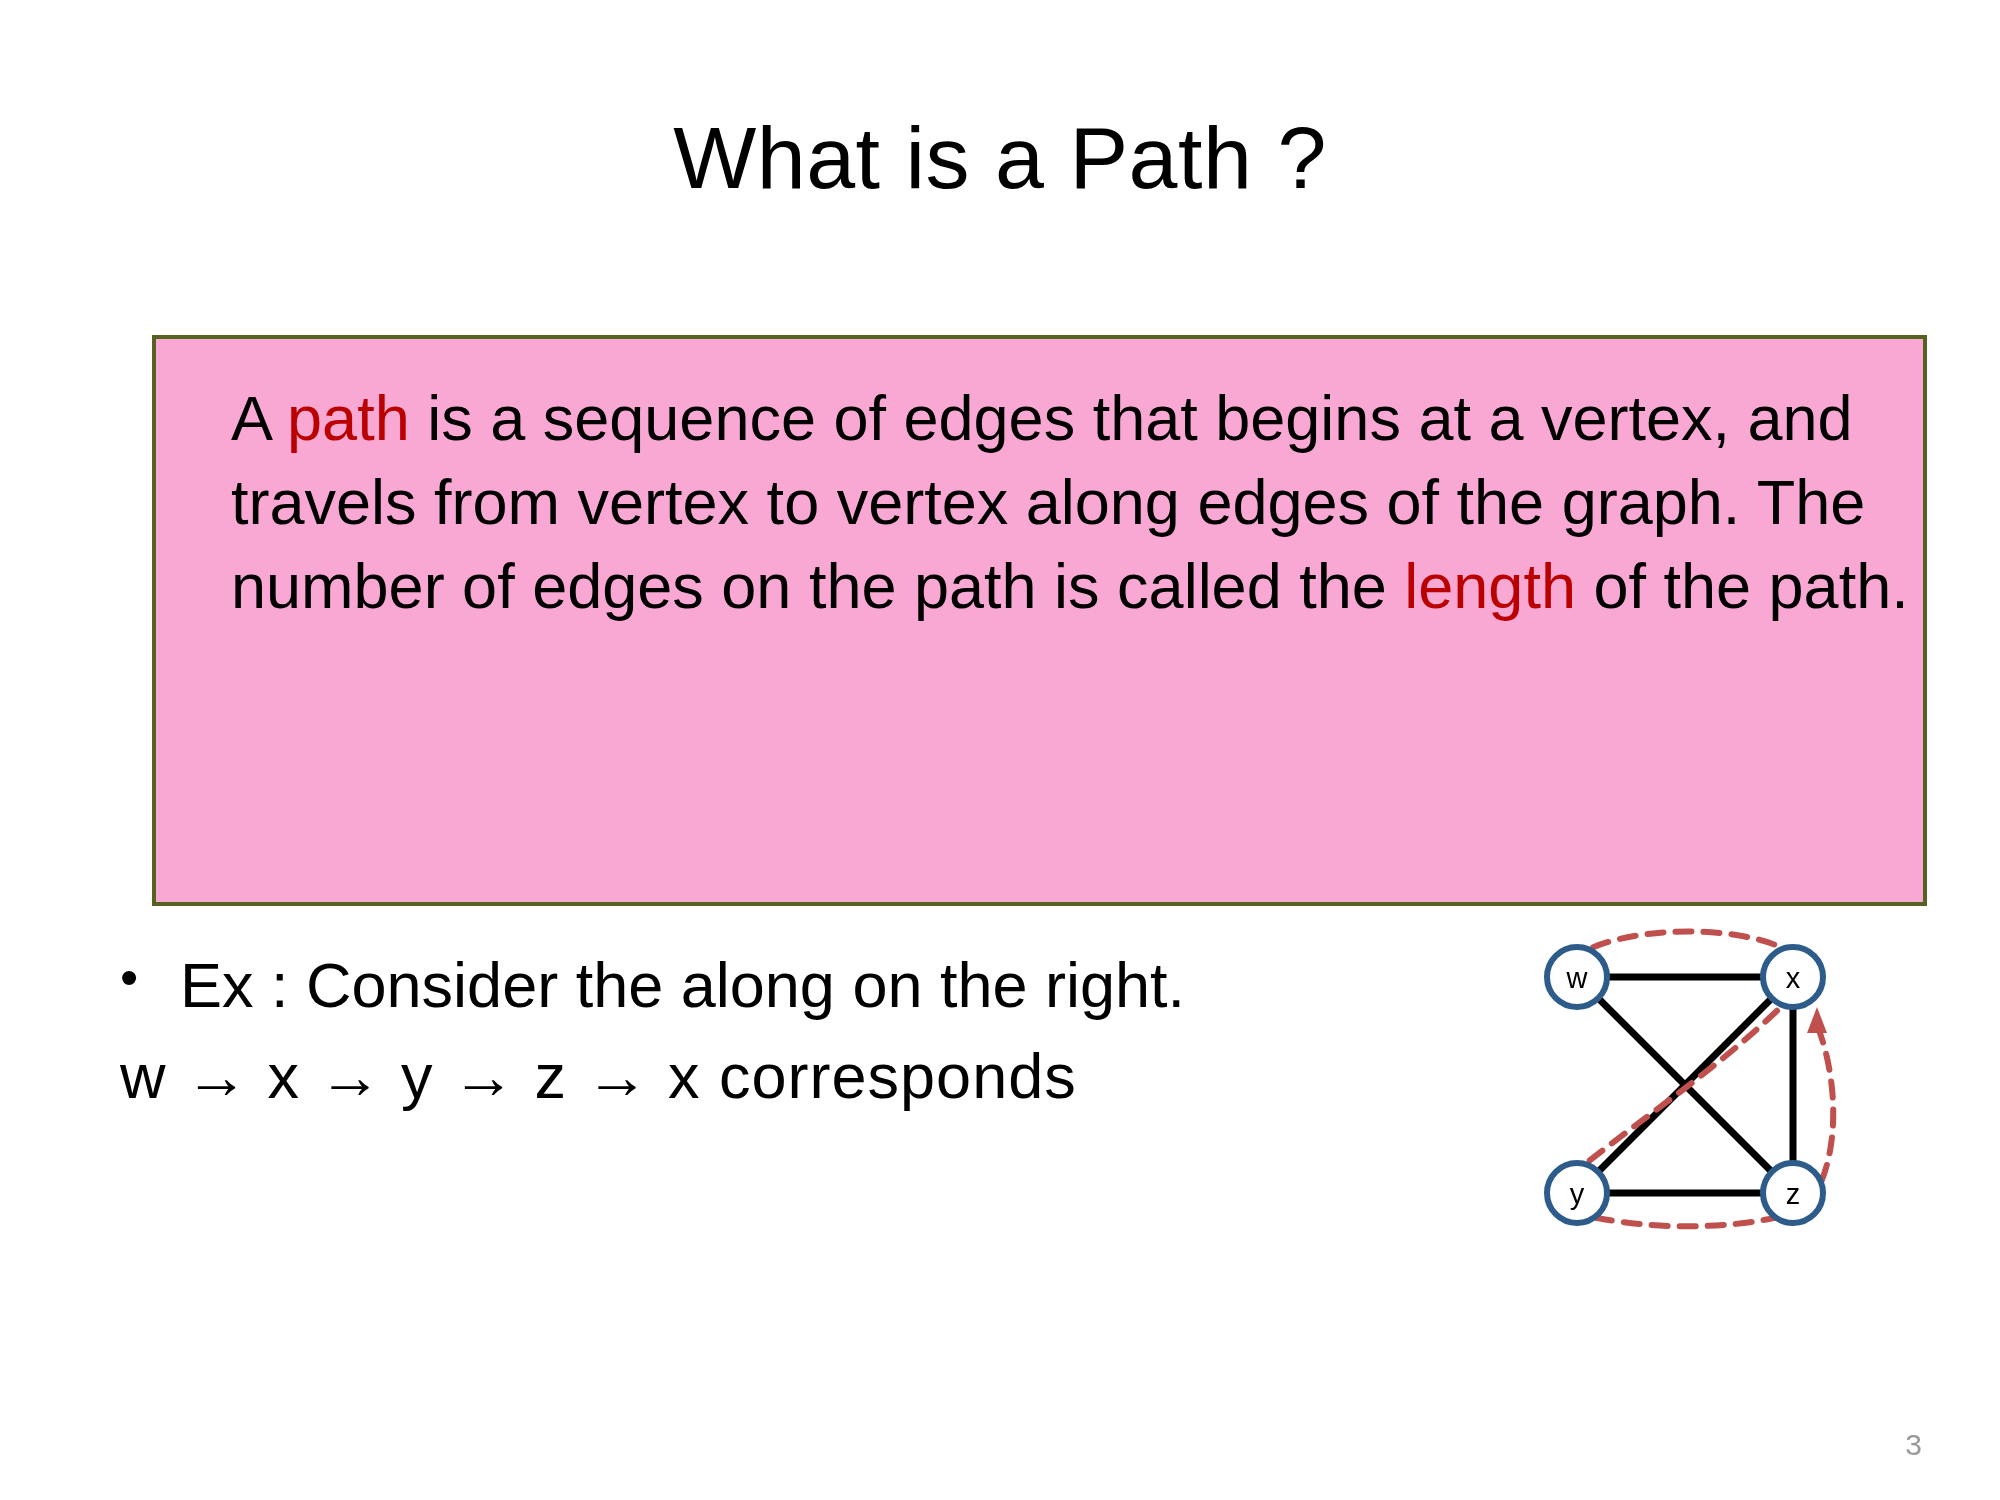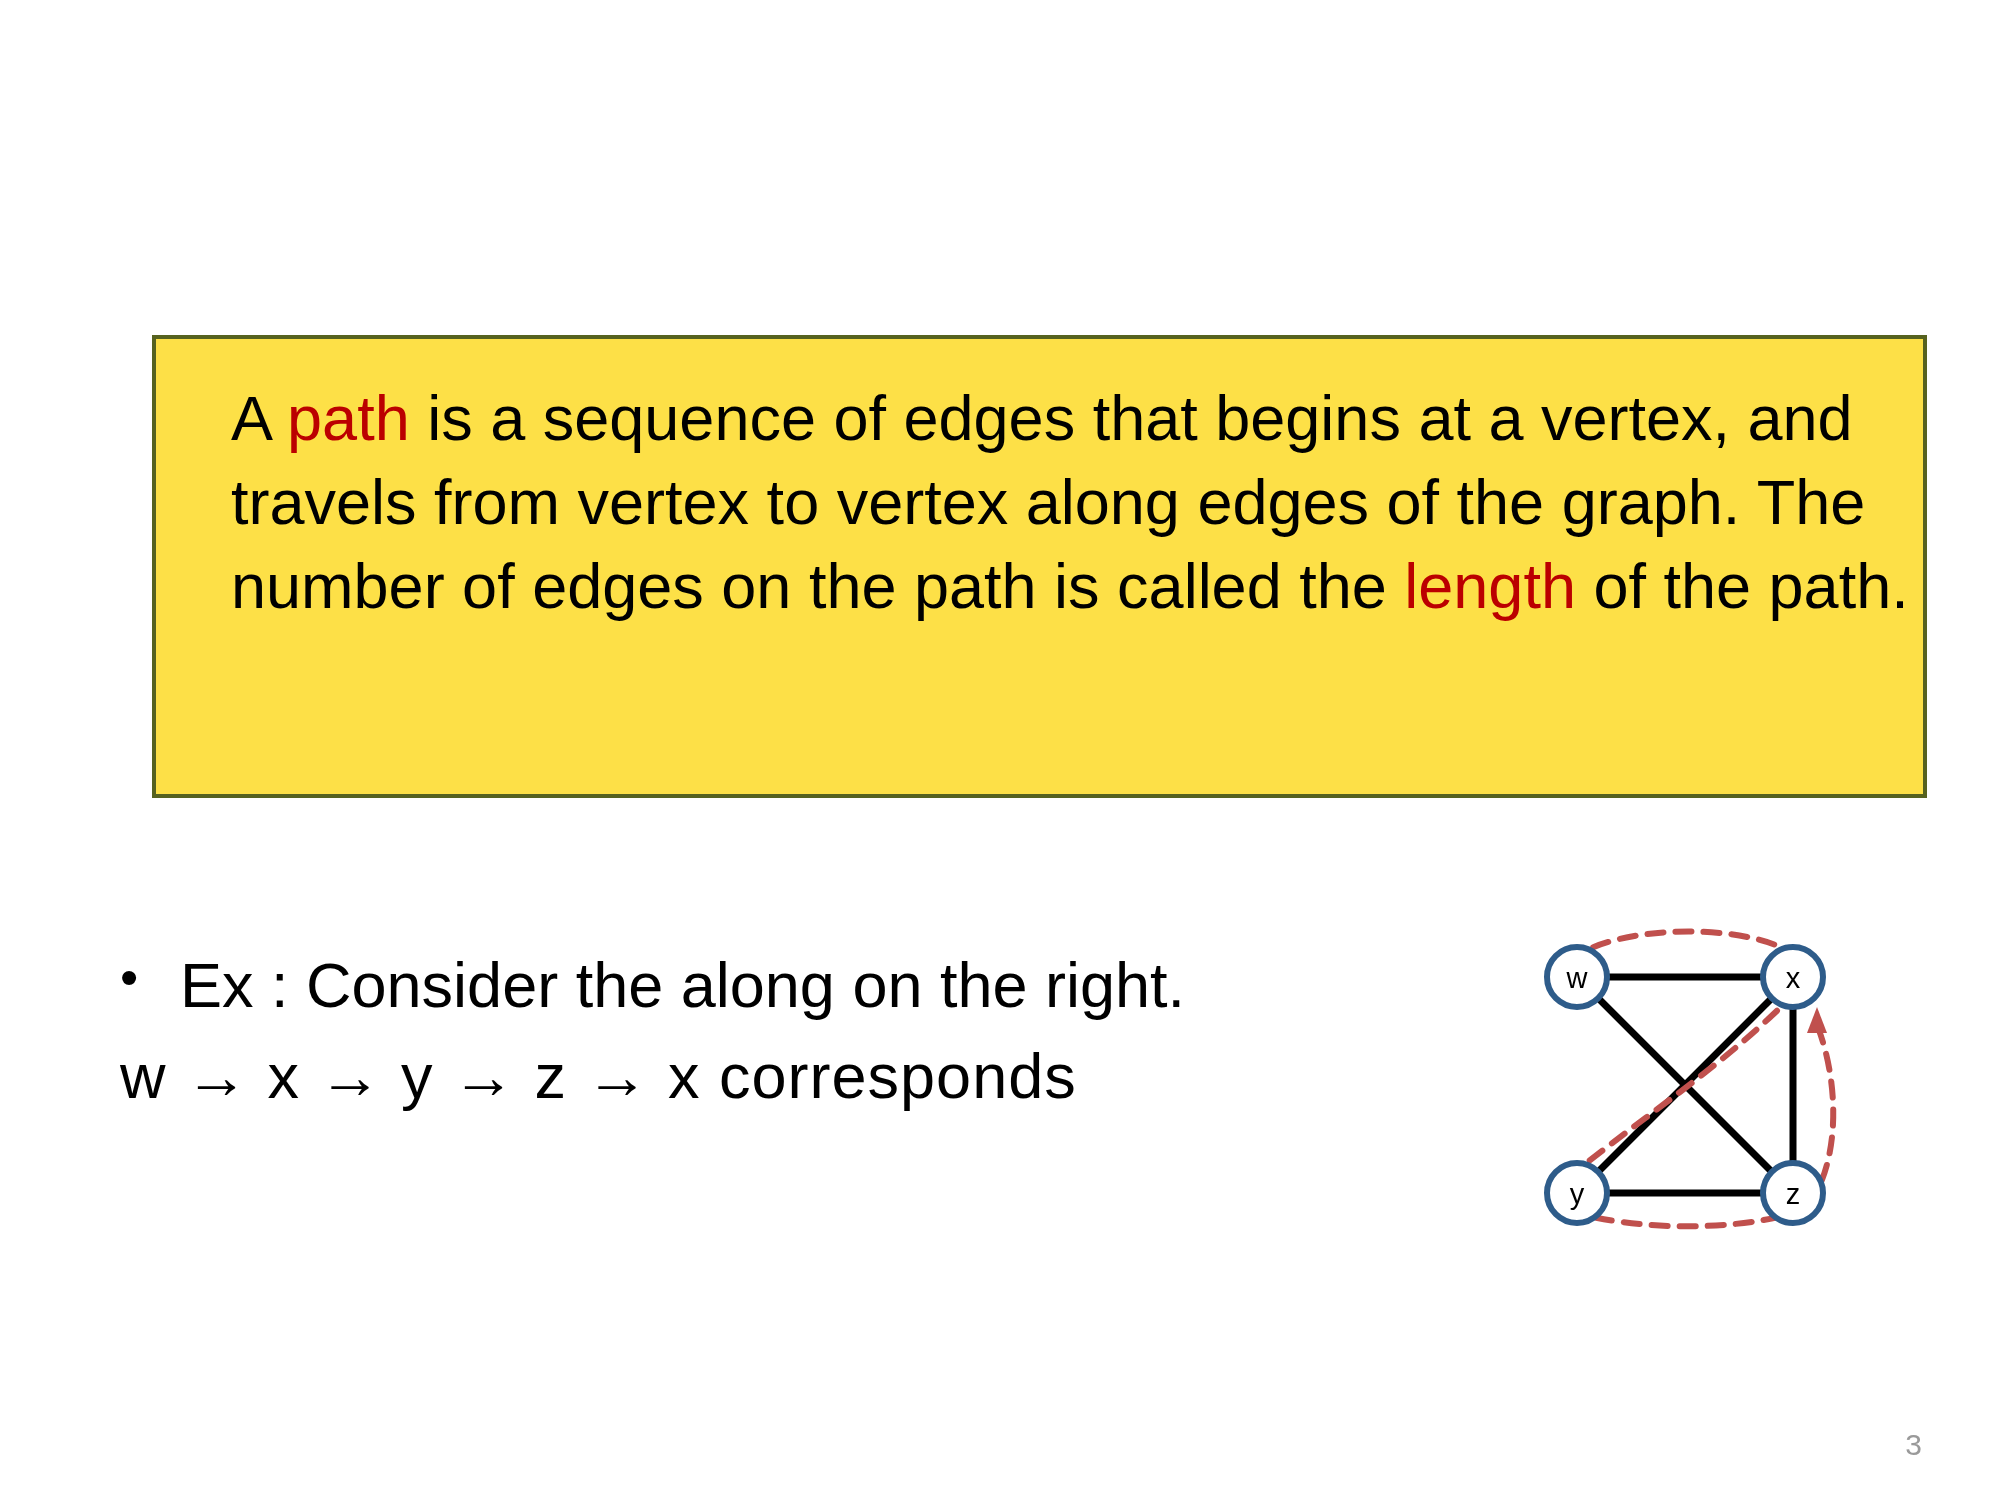--- a/index.html
+++ b/index.html
@@ -34,24 +34,24 @@
     letter-spacing: 0.5px;
     color: #000000;
   }
 
   
   .definition-box {
     position: absolute;
     left: 152px;
     top: 335px;
     width: 1775px;
-    height: 463px;
+    height: 571px;
     box-sizing: border-box;
     border: 4px solid #56621f;
-    background: #fde047;
+    background: #f9a8d4;
   }
   .definition-text {
     position: absolute;
     left: 75px;
     top: 38px;
     width: 1680px;
     font-size: 63px;
     line-height: 1.33;
     color: #000000;
   }
@@ -110,20 +110,21 @@
     bottom: 38px;
     font-size: 30px;
     color: #9a9a9a;
   }
 </style>
 </head>
 <body>
 
 <div class="slide">
 
+  <div class="slide-title">What is a Path ?</div>
 
   <div class="definition-box">
     <div class="definition-text">
       <span>A </span><span class="kw">path</span><span> is a sequence of edges that begins at a vertex, and travels from vertex to vertex along edges of the graph. The number of edges on the path is called the </span><span class="kw">length</span><span> of the path.</span>
     </div>
   </div>
 
   <div class="example-block">
     <div class="bullet-row">
       <span class="bullet-dot">•</span>

